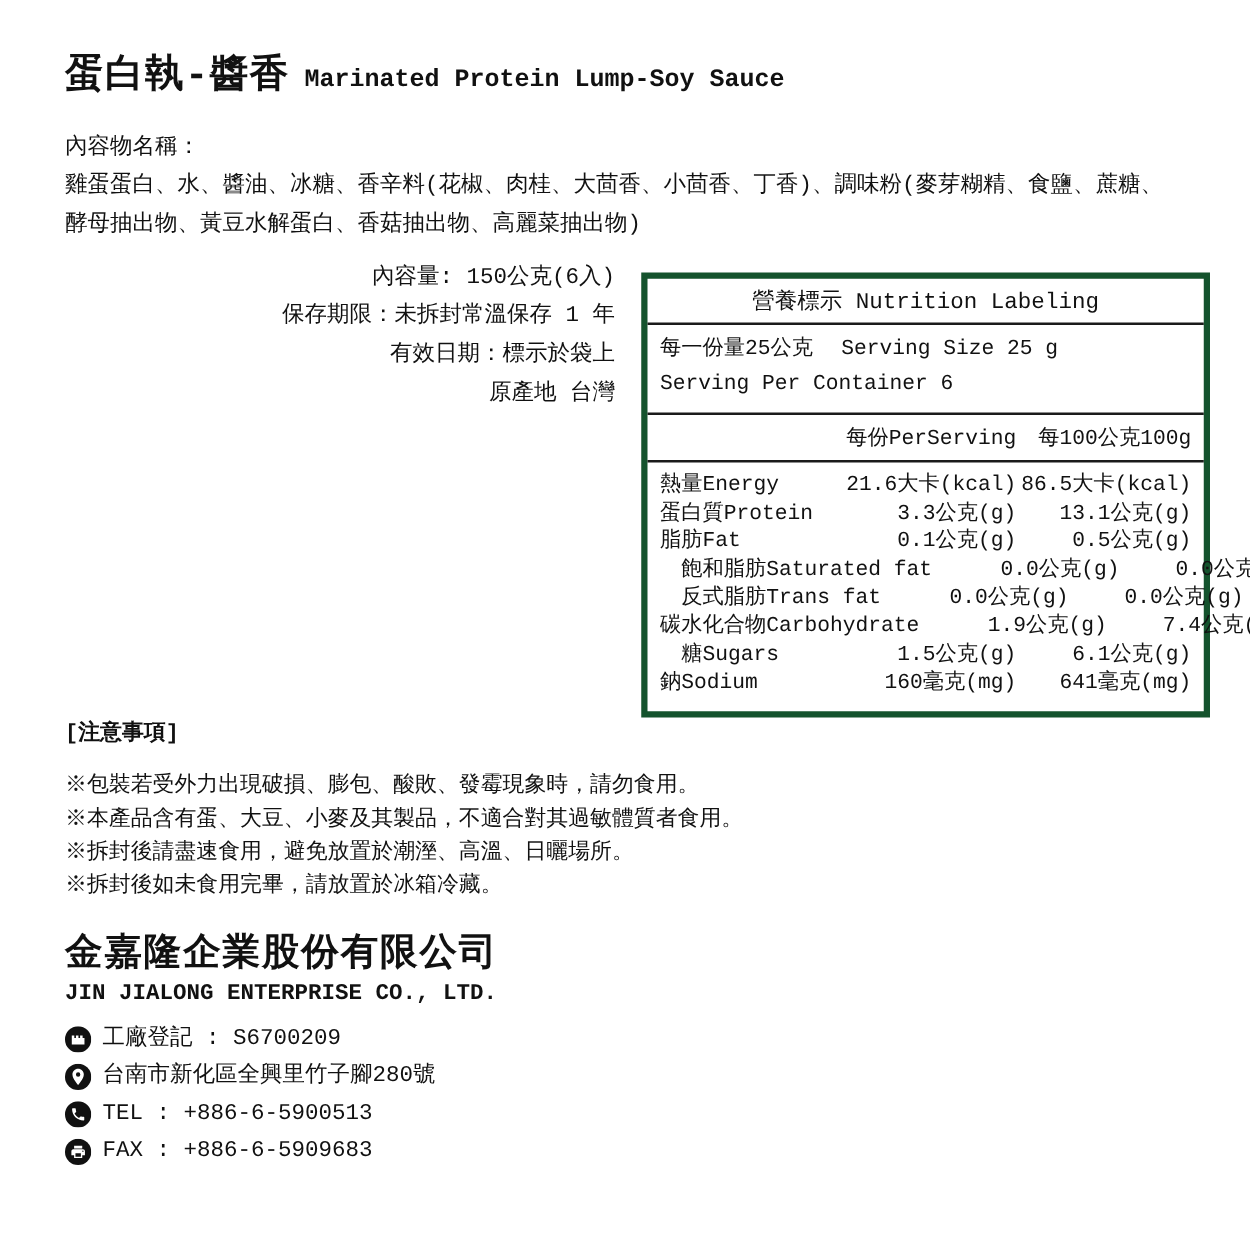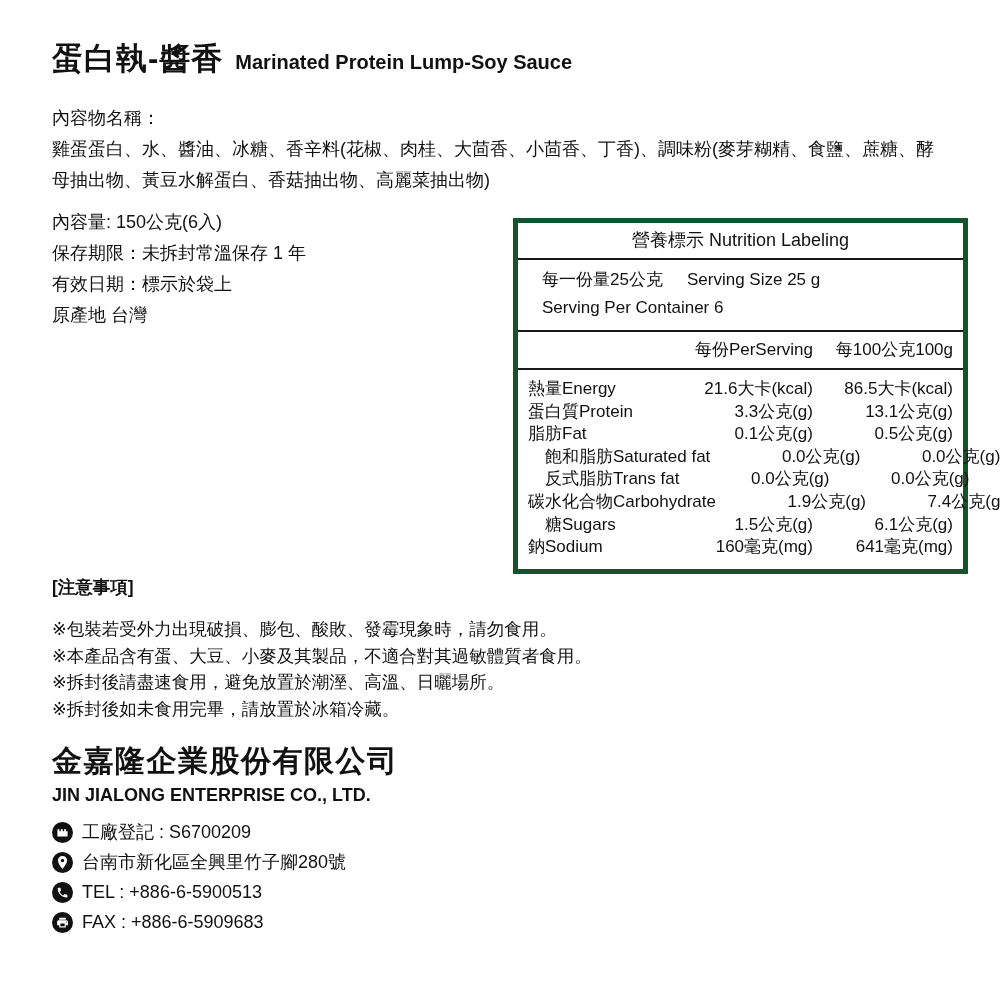--- a/index.html
+++ b/index.html
@@ -5,51 +5,51 @@
   * { margin: 0; padding: 0; box-sizing: border-box; }
   html, body { background: #ffffff; }
   body {
     position: relative;
     width: 1000px;
     height: 1000px;
     font-family: "Liberation Sans", "DejaVu Sans", sans-serif;
     color: #111111;
     overflow: hidden;
   }
-  .page { position: relative; width: 1000px; height: 708px; padding: 38px 52px 0 52px; }
+  .page { position: relative; width: 1000px; height: 708px; padding: 38px 52px 0 52px; font-family: Liberation Mono, monospace; }
 
   
   .title-row { display: flex; align-items: baseline; gap: 12px; }
   .title-zh { font-size: 31px; font-weight: 700; letter-spacing: 1px; }
   .title-en { font-size: 20px; font-weight: 700; }
 
   
   .ingredients { margin-top: 23px; width: 890px; font-size: 18px; line-height: 31px; }
   .ingredients .label { display: block; }
 
   
-  .product-info { margin-top: 11px; width: 440px; font-size: 18px; }
+  .product-info { margin-top: 11px; width: 440px; font-size: 18px; text-align: right; }
   .product-info .line { line-height: 31px; }
 
   
   .ntable {
     position: absolute;
     left: 513px; top: 218px;
     width: 455px;
     border: 5px solid #14532d;
     background: #fff;
     font-size: 17px;
   }
   .nt-title {
     text-align: center;
     font-size: 18px;
     padding: 5px 0 6px 0;
     border-bottom: 2px solid #1a1a1a;
   }
-  .nt-serving { padding: 6px 10px 8px 24px; border-bottom: 2px solid #1a1a1a; }
+  .nt-serving { padding: 6px 10px 8px 10px; border-bottom: 2px solid #1a1a1a; }
   .nt-srow { display: flex; line-height: 28px; }
   .nt-srow .zh { width: 145px; flex: 0 0 145px; }
   .nt-cols {
     display: grid;
     grid-template-columns: 1fr 150px 140px;
     padding: 6px 10px 7px 10px;
     border-bottom: 2px solid #1a1a1a;
   }
   .nt-cols span { text-align: right; }
   .nt-body { padding: 8px 10px 10px 10px; }

